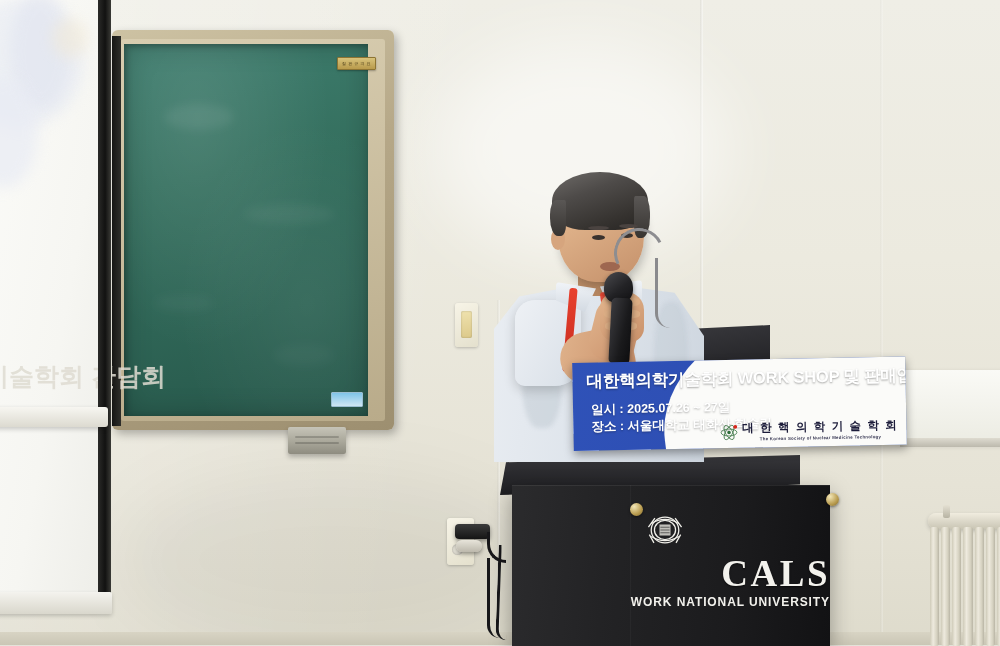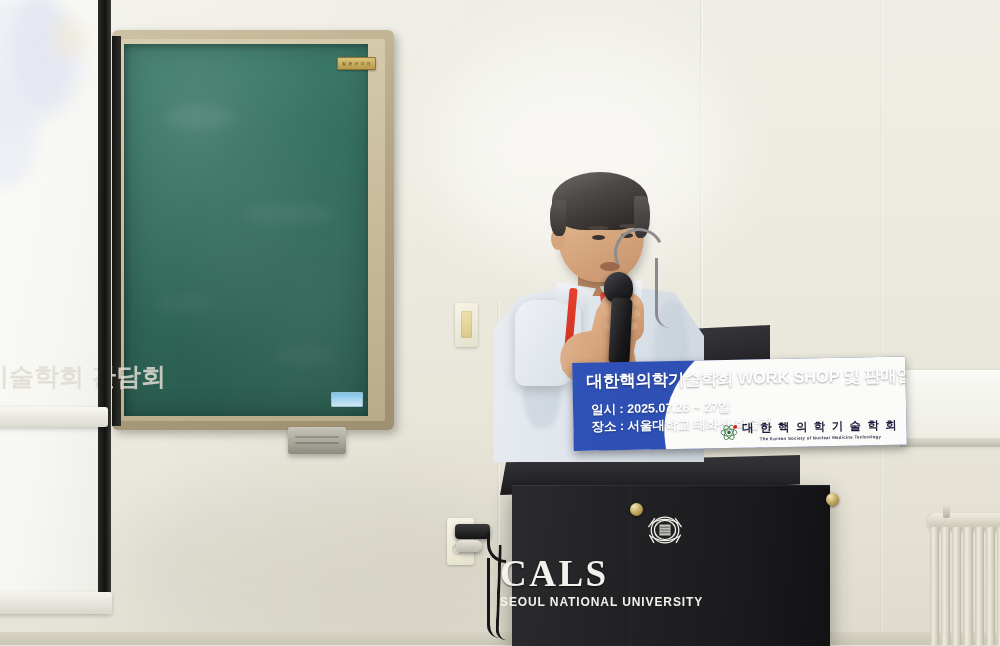--- a/index.html
+++ b/index.html
@@ -105,21 +105,21 @@
     background:linear-gradient(180deg,#3a3a3c,#242426);
     box-shadow:0 3px 6px rgba(0,0,0,.4);}
   .pod-slant{position:absolute;background:linear-gradient(170deg,#45454a,#1e1e21);}
   .pod-shelf{position:absolute;background:linear-gradient(180deg,#36363a,#1d1d20);
     box-shadow:0 4px 8px rgba(0,0,0,.4);}
   .pod-knob{position:absolute;width:13px;height:13px;border-radius:50%;
     background:radial-gradient(circle at 32% 28%,#f3e7b8,#b89b4e 60%,#7d6730);
     box-shadow:0 1px 3px rgba(0,0,0,.5);}
   .pod-seam{position:absolute;background:rgba(255,255,255,.07);}
 
-  .cals{position:absolute;text-align:left;color:#f2f1ec;width:100%;}
+  .cals{position:absolute;text-align:right;color:#f2f1ec;width:100%;}
   .cals-crest{width:46px;height:46px;margin:0 auto 2px;position:relative;}
   .cals-title{font-family:"Liberation Serif","DejaVu Serif",serif;
     font-size:37px;font-weight:700;letter-spacing:2.5px;line-height:1;
     text-shadow:0 1px 2px rgba(0,0,0,.6);}
   .cals-sub1{font-size:13.5px;font-weight:700;letter-spacing:.2px;margin-top:7px;}
   .cals-sub2{font-size:12px;font-weight:700;letter-spacing:.9px;margin-top:3px;}
 
   
   .banner{position:absolute;overflow:hidden;
     background:linear-gradient(120deg,#2f52b8 0%,#2e4fb4 40%,#31529f 100%);
@@ -278,21 +278,21 @@
             <path d="M7 22 L14 12 M43 22 L36 12"></path>
             <path d="M8 30 L13 39 M42 30 L37 39"></path>
           </g>
           <rect x="19" y="19" width="12" height="12" fill="#e9e7e0" opacity=".8"></rect>
           <g stroke="#3a3a3a" stroke-width=".8">
             <path d="M20 22h10M20 25h10M20 28h10"></path>
           </g>
         </svg>
       </div>
       <div class="cals-title">CALS</div>
-      <div class="cals-sub2">SEOUL NATIONAL UNIVERSITY</div>
+      <div class="cals-sub2">WORK NATIONAL UNIVERSITY</div>
     </div>
   </div>
 
   <div class="person">
 
     <div class="p-shirt" style="left:494px;top:282px;width:210px;height:180px;
          clip-path:polygon(12% 8%,48% 0,86% 6%,100% 30%,100% 100%,0 100%,0 26%);
          border-radius:14px 14px 0 0;">
       <div class="p-shirt-fold" style="left:28px;top:36px;width:40px;height:110px;"></div>
       <div class="p-shirt-fold" style="left:88px;top:60px;width:28px;height:100px;opacity:.7;"></div>

